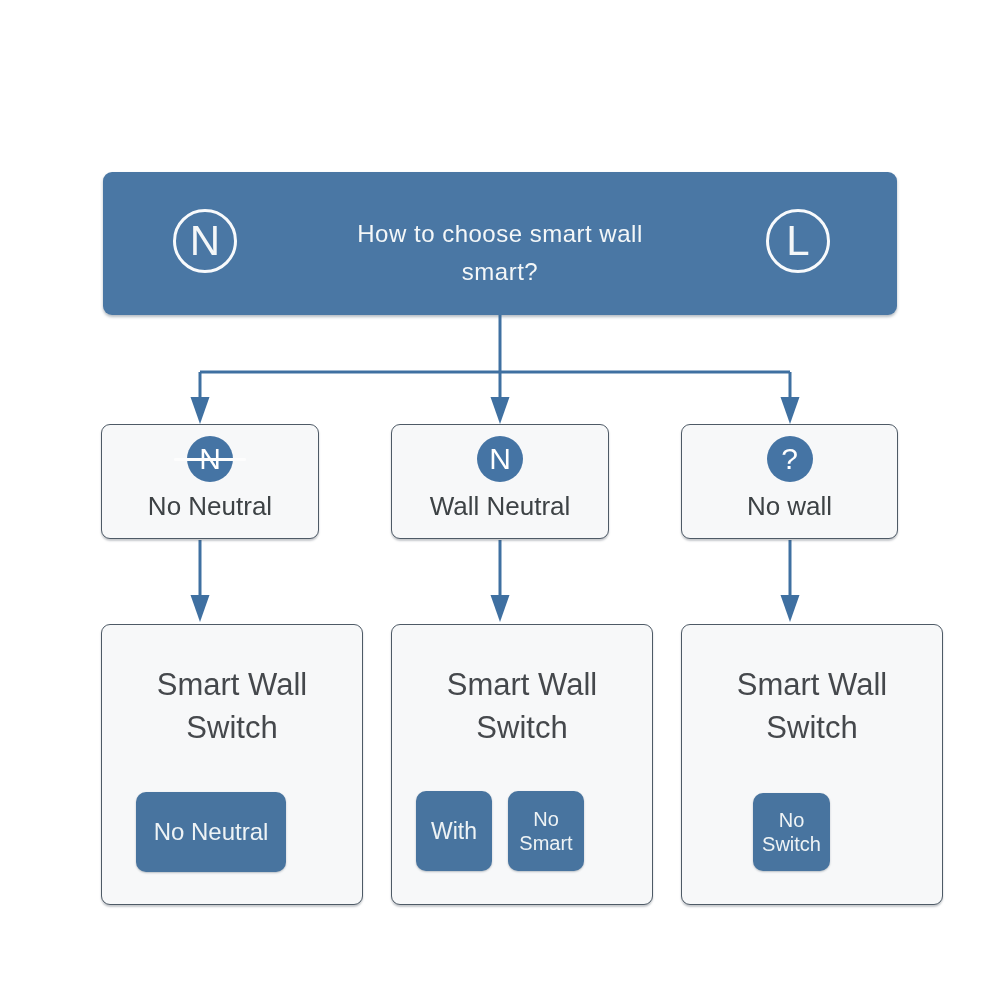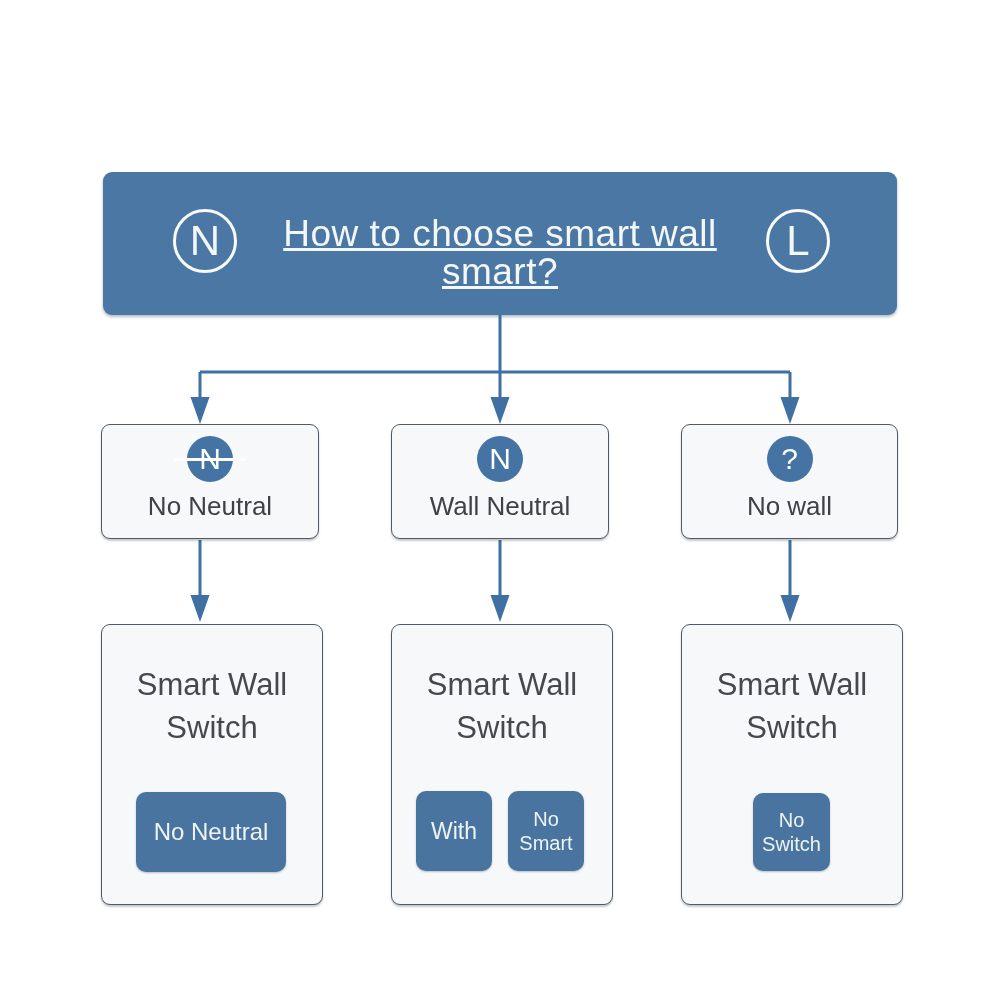--- a/index.html
+++ b/index.html
@@ -24,21 +24,21 @@
   }
   .header-circle{
     position:absolute;top:209px;width:58px;height:58px;border:3px solid rgba(255,255,255,.96);
     border-radius:50%;display:flex;align-items:center;justify-content:center;
     color:var(--white-text);font-size:42px;line-height:1;font-weight:400;
   }
   .header-circle.left{left:173px;}
   .header-circle.right{left:766px;}
   .header-title{
     position:absolute;left:150px;right:150px;top:215px;text-align:center;
-    color:var(--white-text);font-size:37px;line-height:38px;letter-spacing:.5px;text-decoration:underline;
+    color:var(--white-text);font-size:24px;line-height:38px;letter-spacing:.5px;
   }
 
   
   .connectors{position:absolute;left:0;top:0;width:1000px;height:1000px;pointer-events:none;}
   .connectors path.line{stroke:var(--arrow);stroke-width:3;fill:none;}
   .connectors path.head{fill:var(--arrow);stroke:none;}
 
   
   .opt-box{
     position:absolute;top:424px;width:218px;height:115px;box-sizing:border-box;
@@ -55,21 +55,21 @@
     font-size:30px;line-height:1;
   }
   .opt-icon .strike{
     position:absolute;left:-13px;right:-13px;top:50%;height:3px;margin-top:-1.5px;
     background:#fdfdfd;border-radius:1px;
   }
   .opt-label{margin-top:9px;font-size:26px;color:var(--dark-text);}
 
   
   .res-box{
-    position:absolute;top:624px;width:222px;height:281px;box-sizing:border-box;
+    position:absolute;top:624px;width:262px;height:281px;box-sizing:border-box;
     background:var(--box-bg);border:1.5px solid var(--box-border);border-radius:9px;
     box-shadow:0 2px 2px rgba(50,60,75,.28);
   }
   .res-box.c1{left:101px;}
   .res-box.c2{left:391px;}
   .res-box.c3{left:681px;}
   .res-title{
     margin-top:38px;text-align:center;font-size:31px;line-height:43px;color:#45484c;
   }
   .badge{

